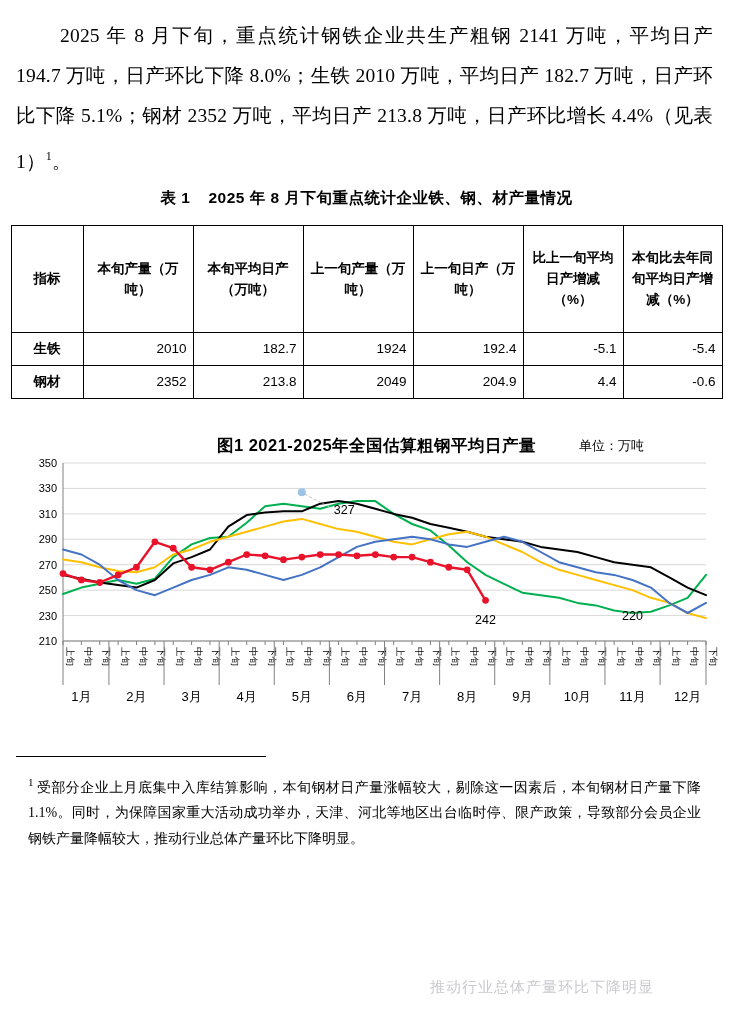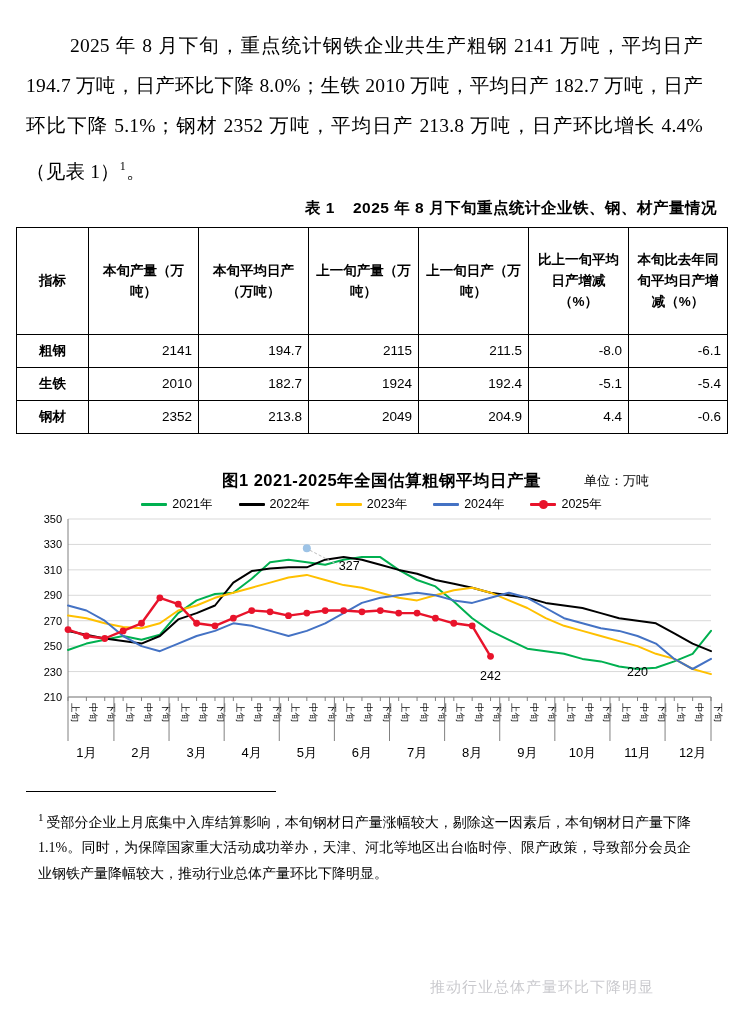--- a/index.html
+++ b/index.html
@@ -12,42 +12,42 @@
     height: 1027px;
     position: relative;
     font-family: "Liberation Serif", serif;
     color: #000;
     overflow: hidden;
   }
   .page {
     position: relative;
     width: 733px;
     height: 1027px;
-    padding: 16px;
+    padding: 6px;
     box-sizing: border-box;
   }
   .para {
     font-family: "Liberation Serif", serif;
     font-size: 19.5px;
     line-height: 40px;
     text-align: justify;
     margin: 0;
     padding: 0 14px 0 10px;
     letter-spacing: 0.2px;
   }
   .para .indent { display: inline-block; width: 44px; }
   .p1 { padding-top: 10px; }
   .sup { font-size: 12px; vertical-align: super; }
 
   .table-title {
-    text-align: right;
+    text-align: center;
     font-family: "Liberation Sans", sans-serif;
     font-size: 15.5px;
     font-weight: bold;
-    margin: 6px 0 8px 0;
+    margin: 6px 0 16px 0;
     letter-spacing: 0.5px;
   }
   .table-title .t-label { margin-right: 18px; }
 
   table.data {
     border-collapse: collapse;
     width: 711px;
     margin: 0 auto;
     font-family: "Liberation Sans", sans-serif;
     font-size: 13.5px;
@@ -174,29 +174,20 @@
         <th>本旬产量（万吨）</th>
         <th>本旬平均日产（万吨）</th>
         <th>上一旬产量（万吨）</th>
         <th>上一旬日产（万吨）</th>
         <th>比上一旬平均日产增减（%）</th>
         <th>本旬比去年同旬平均日产增减（%）</th>
       </tr>
     </thead>
     <tbody>
       <tr>
-        <td class="rowhead">粗钢</td>
-        <td class="num">2141</td>
-        <td class="num">194.7</td>
-        <td class="num">2115</td>
-        <td class="num">211.5</td>
-        <td class="num">-8.0</td>
-        <td class="num">-6.1</td>
-      </tr>
-      <tr>
         <td class="rowhead">生铁</td>
         <td class="num">2010</td>
         <td class="num">182.7</td>
         <td class="num">1924</td>
         <td class="num">192.4</td>
         <td class="num">-5.1</td>
         <td class="num">-5.4</td>
       </tr>
       <tr>
         <td class="rowhead">钢材</td>
@@ -207,42 +198,20 @@
         <td class="num">4.4</td>
         <td class="num">-0.6</td>
       </tr>
     </tbody>
   </table>
 
 
   <div class="chart-wrap">
     <div class="chart-title">图1  2021-2025年全国估算粗钢平均日产量</div>
     <div class="chart-unit">单位：万吨</div>
-    <div class="legend">
-      <div class="legend-item">
-        <span class="legend-swatch" id="sw0" style="background: rgb(0, 176, 80);"></span>
-        <span>2021年</span>
-      </div>
-      <div class="legend-item">
-        <span class="legend-swatch" id="sw1" style="background: rgb(0, 0, 0);"></span>
-        <span>2022年</span>
-      </div>
-      <div class="legend-item">
-        <span class="legend-swatch" id="sw2" style="background: rgb(255, 192, 0);"></span>
-        <span>2023年</span>
-      </div>
-      <div class="legend-item">
-        <span class="legend-swatch" id="sw3" style="background: rgb(68, 114, 196);"></span>
-        <span>2024年</span>
-      </div>
-      <div class="legend-item">
-        <span class="legend-swatch dot" id="sw4" style="background: rgb(232, 19, 43);"></span>
-        <span>2025年</span>
-      </div>
-    </div>
     <div class="plot">
       <svg id="chart-svg" width="711" height="250" viewBox="0 0 711 250">
           <line x1="52" y1="184" x2="695" y2="184" stroke="#d9d9d9" stroke-width="1"></line>
           <text x="46" y="188" text-anchor="end" font-size="11" font-family="&quot;Liberation Sans&quot;, sans-serif" fill="#000">210</text>
           <line x1="52" y1="158.57142857142858" x2="695" y2="158.57142857142858" stroke="#d9d9d9" stroke-width="1"></line>
           <text x="46" y="162.57142857142858" text-anchor="end" font-size="11" font-family="&quot;Liberation Sans&quot;, sans-serif" fill="#000">230</text>
           <line x1="52" y1="133.14285714285714" x2="695" y2="133.14285714285714" stroke="#d9d9d9" stroke-width="1"></line>
           <text x="46" y="137.14285714285714" text-anchor="end" font-size="11" font-family="&quot;Liberation Sans&quot;, sans-serif" fill="#000">250</text>
           <line x1="52" y1="107.71428571428572" x2="695" y2="107.71428571428572" stroke="#d9d9d9" stroke-width="1"></line>
           <text x="46" y="111.71428571428572" text-anchor="end" font-size="11" font-family="&quot;Liberation Sans&quot;, sans-serif" fill="#000">270</text>

